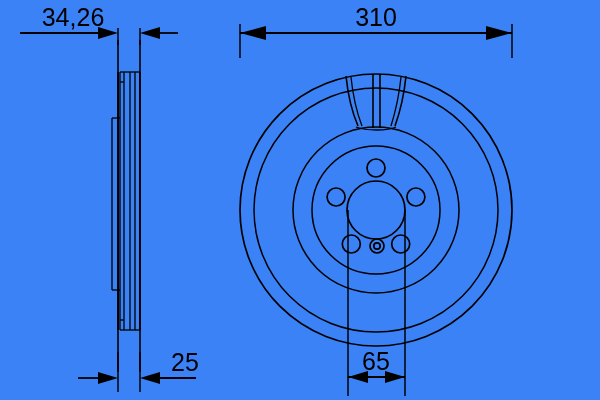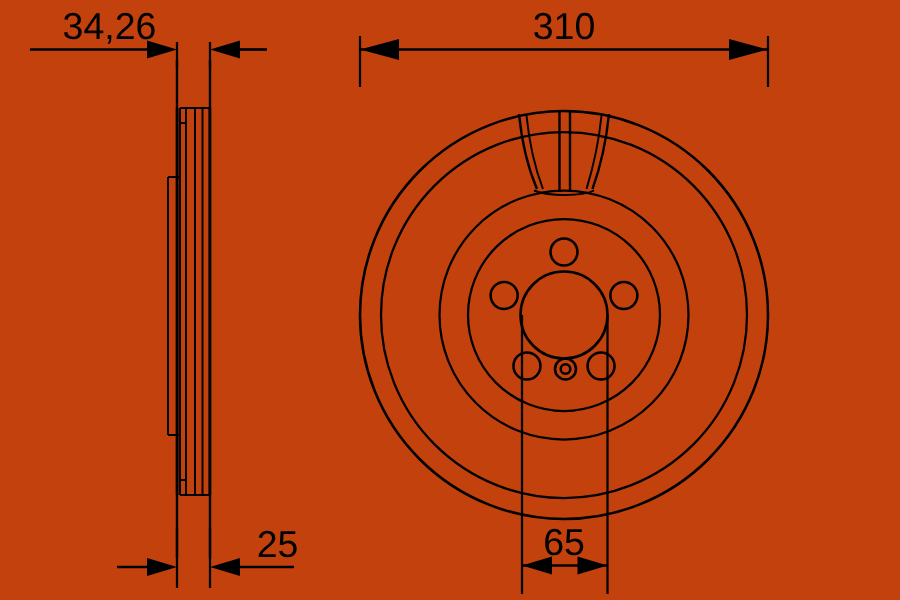--- a/index.html
+++ b/index.html
@@ -8,21 +8,21 @@
     padding: 0;
     background: #ffffff;
   }
   body {
     font-family: "Liberation Sans", sans-serif;
   }
   #canvas {
     position: relative;
     width: 600px;
     height: 400px;
-    background: #c2410c;
+    background: #3b82f6;
     overflow: hidden;
   }
   #drawing {
     position: absolute;
     left: 0;
     top: 0;
     width: 600px;
     height: 400px;
     display: block;
   }

